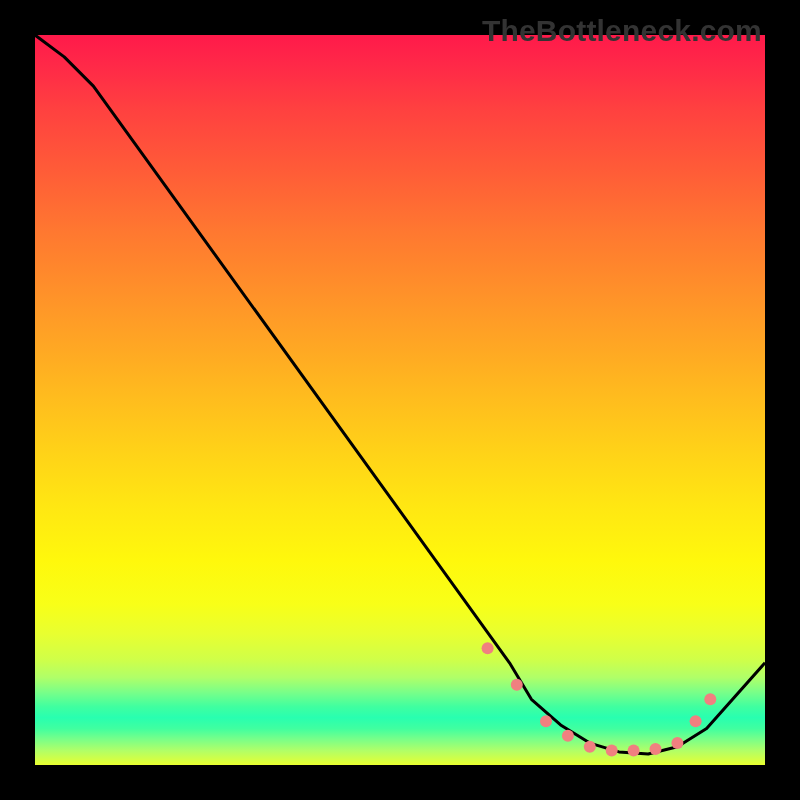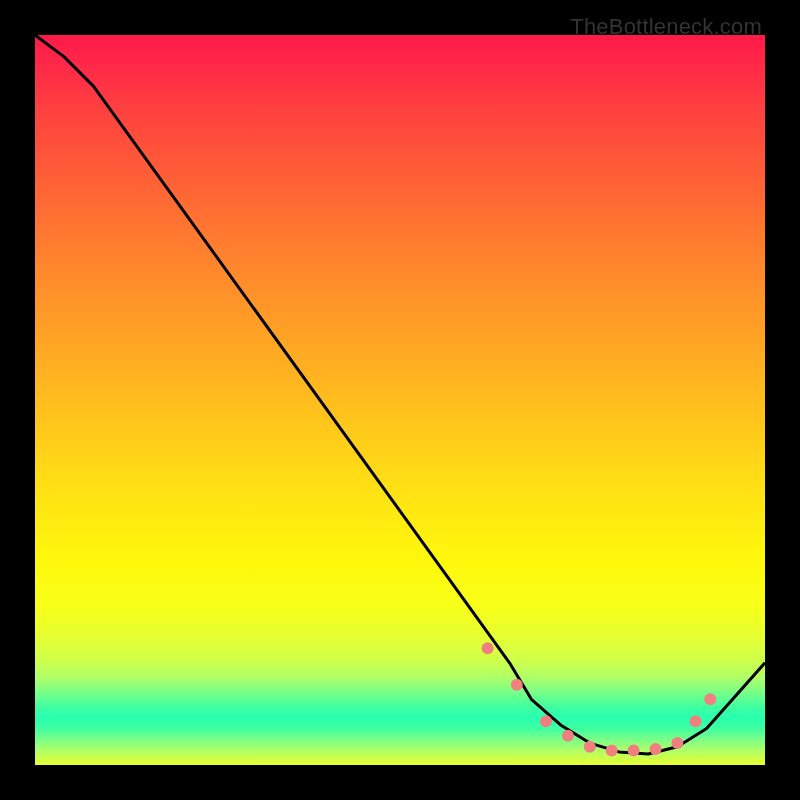--- a/index.html
+++ b/index.html
@@ -43,22 +43,22 @@
       #7aff88 96.5%,
       #b0ff68 98%,
       #e8ff30 100%
     );
   }
   .watermark {
     position: absolute;
     top: 14px;
     right: 38px;
     color: #333;
-    font-size: 22px;
-    font-weight: 400;
+    font-size: 30px;
+    font-weight: 700;
     letter-spacing: 0.2px;
   }
   svg.lines {
     position: absolute;
     left: 35px;
     top: 35px;
     width: 730px;
     height: 730px;
     pointer-events: none;
   }

